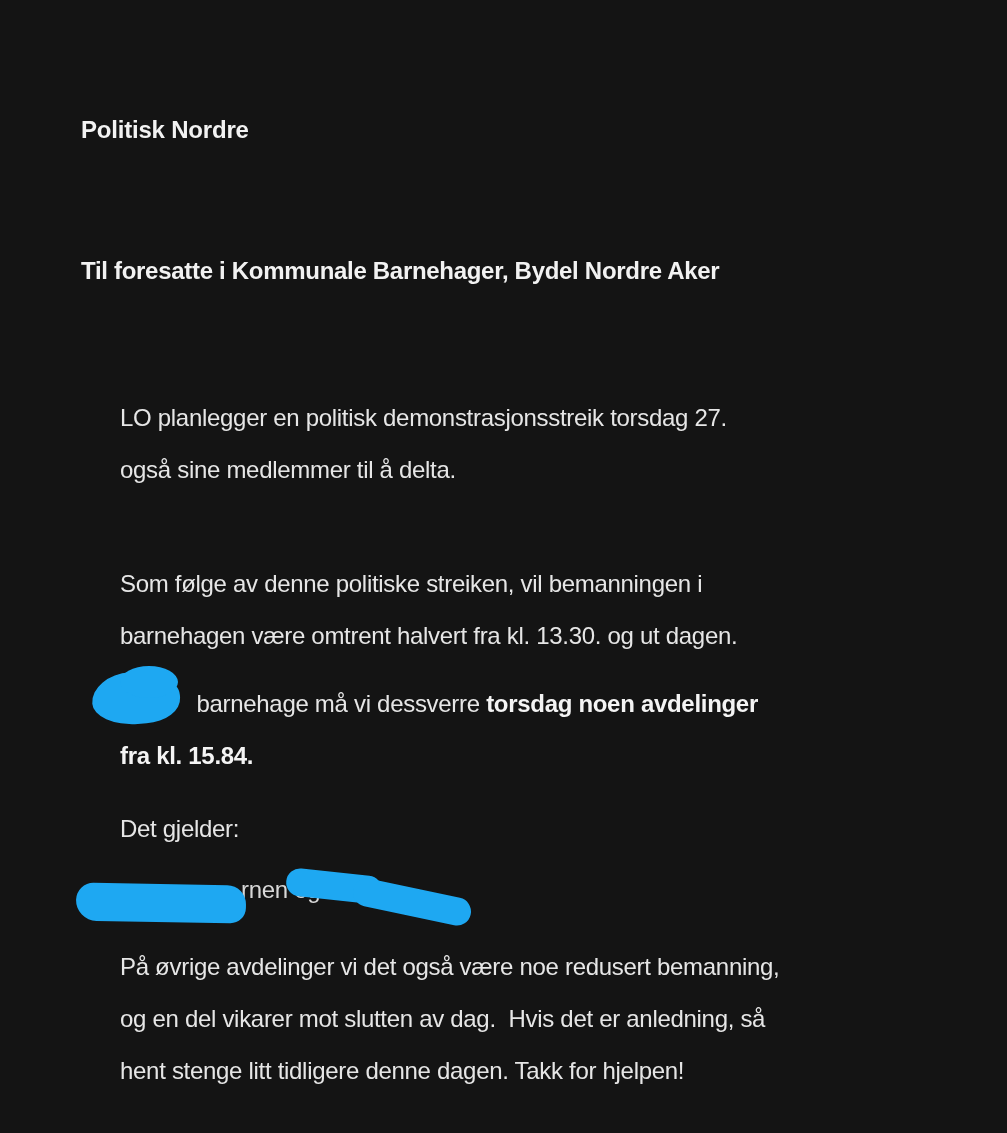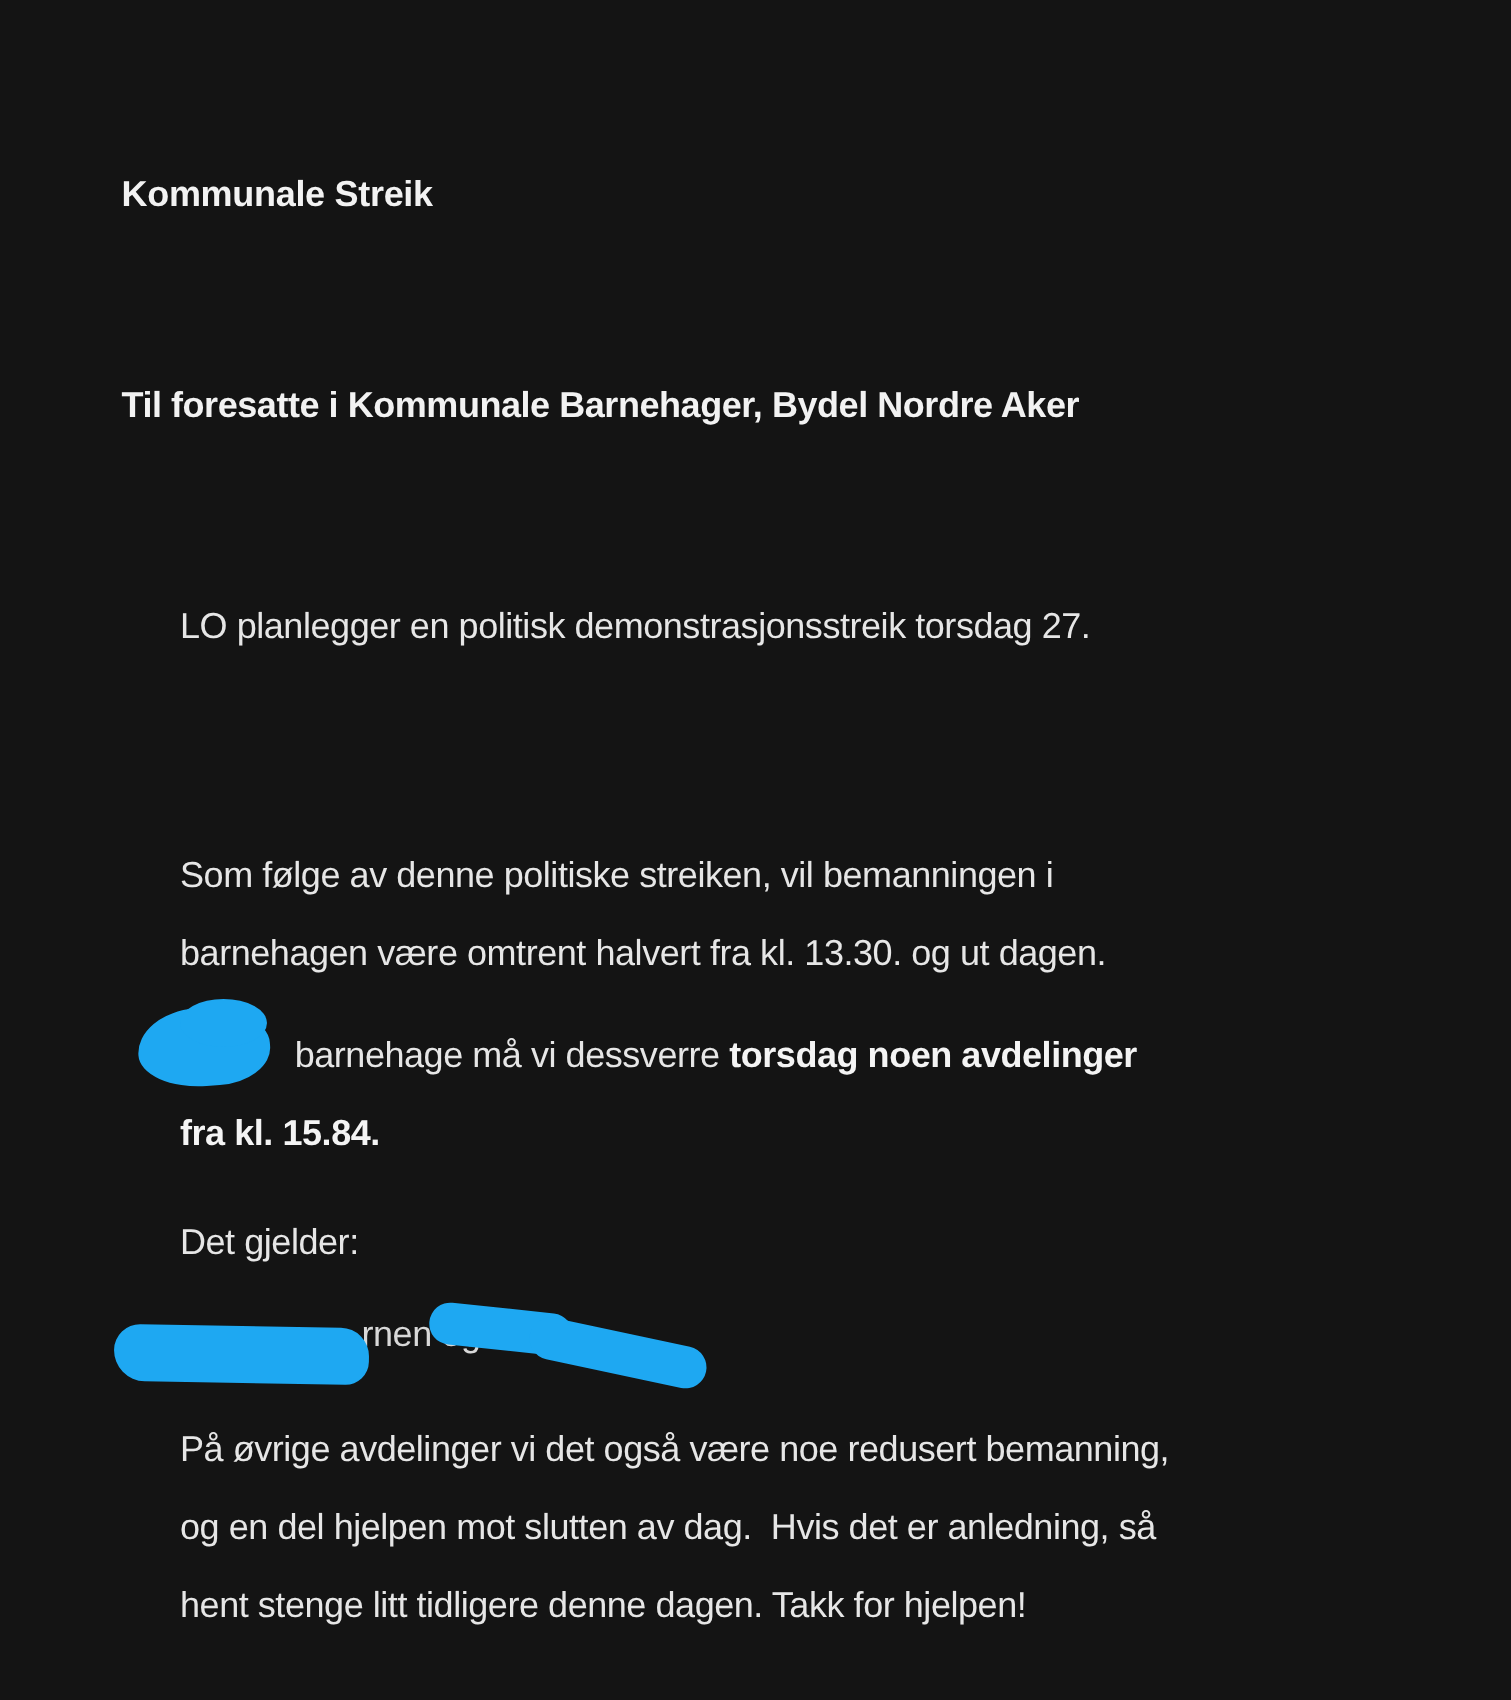--- a/index.html
+++ b/index.html
@@ -87,46 +87,47 @@
     .redact-4 {
       left: 352px; top: 888px; width: 120px; height: 28px;
       border-radius: 16px;
       transform: rotate(12deg);
     }
   </style>
 </head>
 <body>
 
 <div class="doc">
-  <div class="title">Kommunale Streik</div>
+  <div class="title">Politisk Nordre</div>
   <div class="subtitle">Til foresatte i Kommunale Barnehager, Bydel Nordre Aker</div>
 
   <div class="para" id="p1">
     <span class="line">LO planlegger en politisk demonstrasjonsstreik torsdag 27.</span>
+    <span class="line">også sine medlemmer til å delta.</span>
   </div>
 
   <div class="para" id="p2">
     <span class="line">Som følge av denne politiske streiken, vil bemanningen i</span>
     <span class="line">barnehagen være omtrent halvert fra kl. 13.30. og ut dagen.</span>
   </div>
 
   <div class="para" id="p3">
     <span class="line"><span>I</span><span style="white-space:pre;">          </span><span style="white-space:pre;"> barnehage må vi dessverre </span><b>torsdag noen avdelinger</b></span>
     <span class="line"><b>fra kl. 15.84.</b></span>
   </div>
 
   <div class="para" id="p4">Det gjelder:</div>
 
   <div class="para" id="p5" style="color:#d8d8d8;">
     <span style="white-space:pre;">                   </span><span>rnen og Trolls</span><span style="white-space:pre;">          </span>
   </div>
 
   <div class="para" id="p6">
     <span class="line">På øvrige avdelinger vi det også være noe redusert bemanning,</span>
-    <span class="line" style="white-space:pre;">og en del hjelpen mot slutten av dag.  Hvis det er anledning, så</span>
+    <span class="line" style="white-space:pre;">og en del vikarer mot slutten av dag.  Hvis det er anledning, så</span>
     <span class="line">hent stenge litt tidligere denne dagen. Takk for hjelpen!</span>
   </div>
 </div>
 
 <div class="redact redact-1"></div>
 <div class="redact redact-1b"></div>
 <div class="redact redact-2"></div>
 <div class="redact redact-3"></div>
 <div class="redact redact-4"></div>
 

